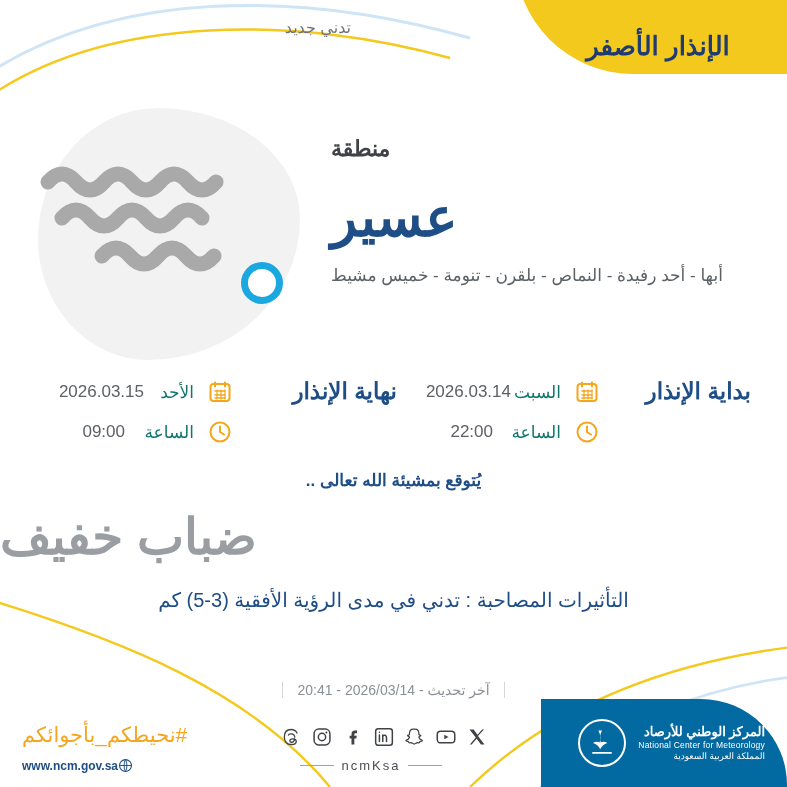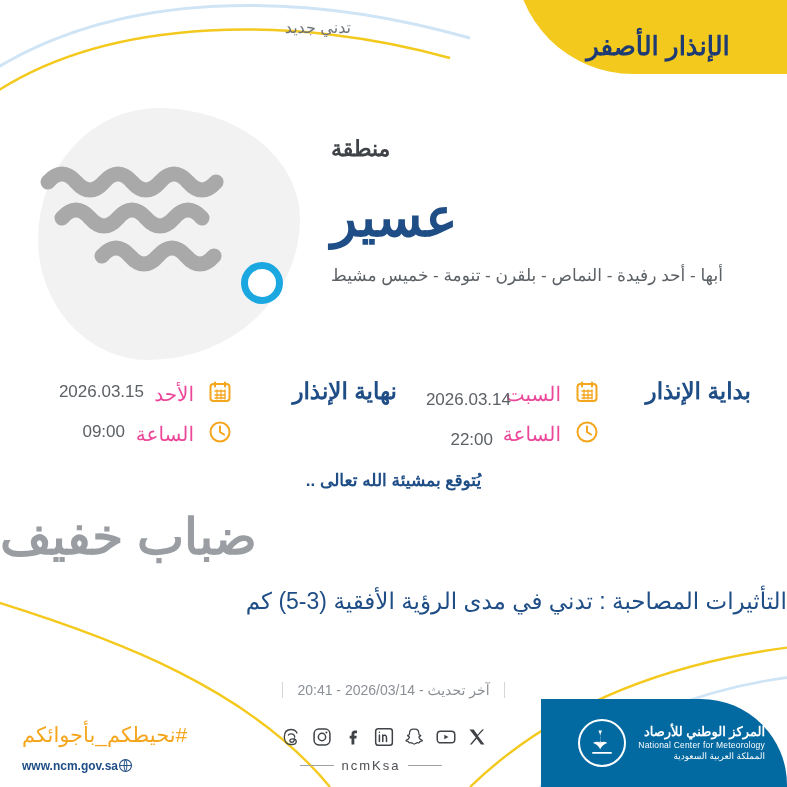--- a/index.html
+++ b/index.html
@@ -90,34 +90,34 @@
   .tblock .title {
     position: absolute; top: 0; right: 0;
     font-size: 23px; font-weight: bold; color: #1f4e86;
     white-space: nowrap;
   }
   .tblock .icon-cal, .tblock .icon-clock {
     position: absolute; width: 24px; height: 24px;
   }
   .tblock .line {
     position: absolute;
-    font-size: 20px; color: #ec4899; white-space: nowrap;
+    font-size: 17px; color: #0f766e; white-space: nowrap;
   }
   .tblock .date {
     position: absolute;
     font-size: 17px; color: #5c6166; white-space: nowrap;
   }
 
   
   #start-block { right: 36px; width: 340px; }
   #start-block .title { top: 2px; right: 0; }
   #start-block .icon-cal { top: 4px; right: 152px; }
   #start-block .icon-clock { top: 44px; right: 152px; }
   #start-block .day { top: 6px; right: 190px; }
-  #start-block .date { top: 6px; right: 240px; margin-top: 8px; }
+  #start-block .date { top: 6px; right: 240px; }
   #start-block .hourlbl { top: 46px; right: 190px; }
   #start-block .hour { top: 46px; right: 258px; }
 
   
   #end-block { right: 390px; width: 330px; }
   #end-block .title { top: 2px; right: 0; }
   #end-block .icon-cal { top: 4px; right: 165px; }
   #end-block .icon-clock { top: 44px; right: 165px; }
   #end-block .day { top: 6px; right: 203px; }
   #end-block .date { top: 6px; right: 253px; }
@@ -129,21 +129,21 @@
     position: absolute; top: 470px; left: 0; right: 0;
     text-align: center; font-size: 17px; color: #1f4e86; font-weight: bold;
   }
   .phenomenon {
     position: absolute; top: 508px; left: 0; right: 0;
     text-align: left; font-size: 50px; font-weight: bold; color: #9a9ea2;
     letter-spacing: 1px;
   }
   .impacts {
     position: absolute; top: 588px; left: 0; right: 0;
-    text-align: right; font-size: 23px; color: #1f4e86;
+    text-align: center; font-size: 20px; color: #1f4e86;
   }
 
   
   .update {
     position: absolute; top: 682px; left: 0; right: 0;
     text-align: center; font-size: 14px; color: #8b9096;
   }
   .update::before, .update::after {
     content: ""; display: inline-block;
     width: 1px; height: 16px; background: #d4d7da;

